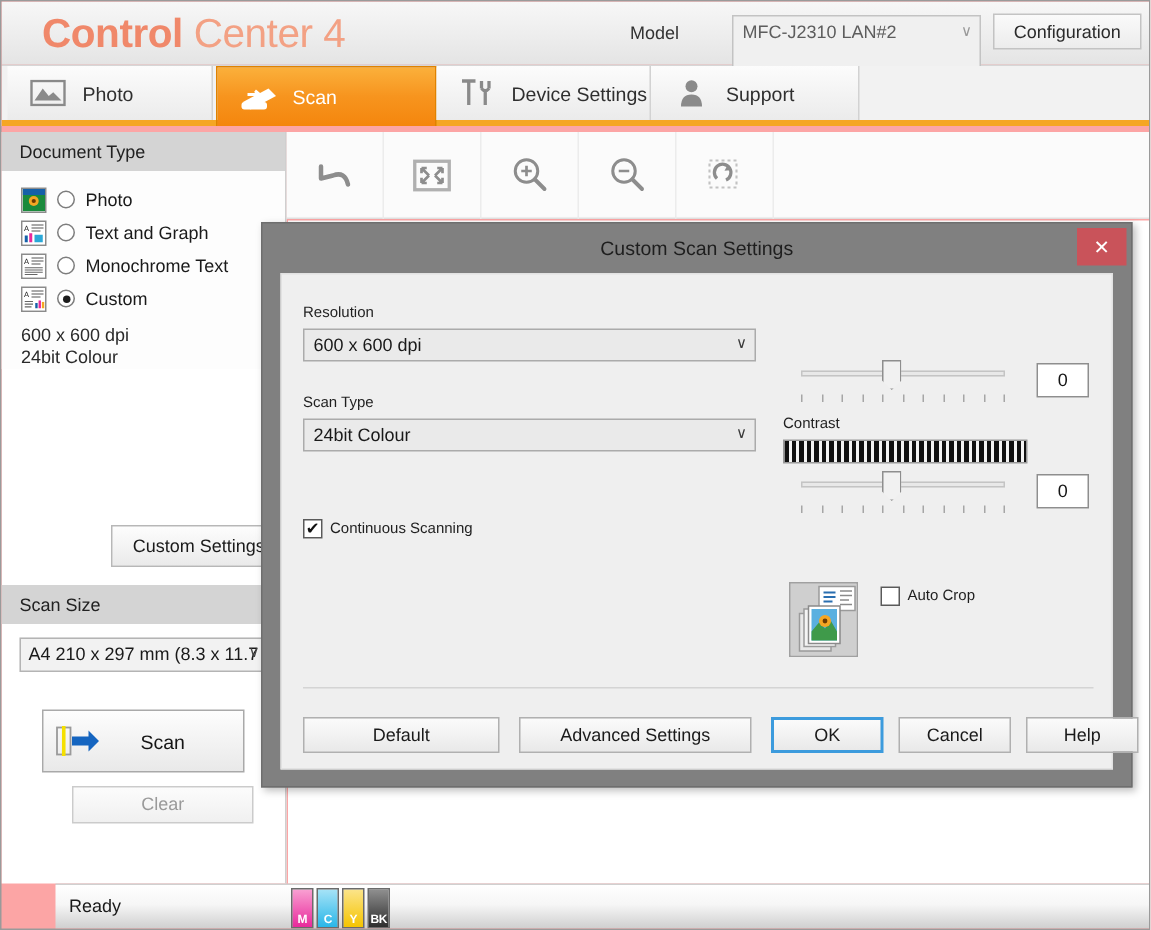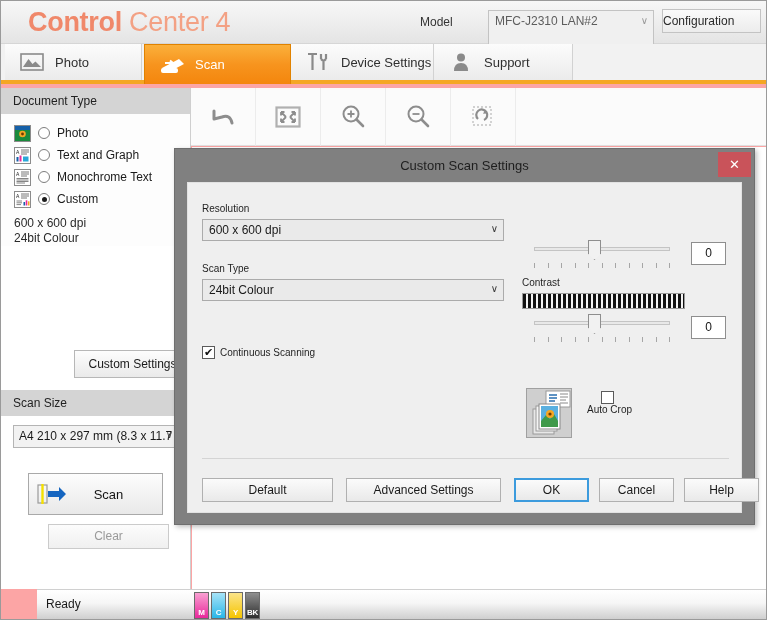--- a/index.html
+++ b/index.html
@@ -52,21 +52,21 @@
   .model-select .chev {
     position: absolute; right: 5px; top: 4px;
     color: #999; font-size: 10px;
   }
   .config-btn {
     position: absolute; left: 661px; top: 8px;
     width: 99px; height: 24px;
     background: linear-gradient(to bottom, #fafafa, #ececec);
     border: 1px solid #c3c3c3;
     font-size: 12px; color: #2a2a2a;
-    line-height: 22px; 
+    line-height: 22px; text-align: center;
     cursor: default;
   }
 
   
   .tabbar {
     position: absolute; left: 0; top: 43px;
     width: 765px; height: 40px;
     background: #f2f2f2;
     border-bottom: 4px solid #f5a623;
   }
@@ -623,21 +623,21 @@
           <path d="M33 5 H41 M33 8 H41 M33 11 H39 M33 14 H41" stroke="#8a8a8a" stroke-width="1"></path>
           <rect x="6" y="20" width="21" height="25" fill="#e8e8e8" stroke="#9a9a9a" stroke-width="1"></rect>
           <rect x="9" y="17" width="21" height="25" fill="#f4f4f4" stroke="#9a9a9a" stroke-width="1"></rect>
           <rect x="12" y="15" width="21" height="25" fill="#ffffff" stroke="#8a8a8a" stroke-width="1"></rect>
           <rect x="14" y="17" width="17" height="21" fill="#5ab0e0"></rect>
           <path d="M14 32 L19 26 L23 30 L27 25 L31 32 V38 H14 Z" fill="#3f9a4a"></path>
           <circle cx="23" cy="25" r="4" fill="#f5a623"></circle>
           <circle cx="23" cy="25" r="1.6" fill="#6b3a00"></circle>
         </svg>
       </div>
-      <div style="position:absolute; left:399px; top:208px; display:flex; align-items:center;flex-direction:column;">
+      <div style="position:absolute; left:399px; top:208px; display:flex; align-items:center;">
         <span class="chk"></span>
         <span class="fld-label">Auto Crop</span>
       </div>
 
       <div class="dlg-sep"></div>
 
       <div class="dbtn" style="left:14px; width:131px;text-align:center;">Default</div>
       <div class="dbtn" style="left:158px; width:155px;">Advanced Settings</div>
       <div class="dbtn focus" style="left:326px; width:75px;">OK</div>
       <div class="dbtn" style="left:411px; width:75px;">Cancel</div>

